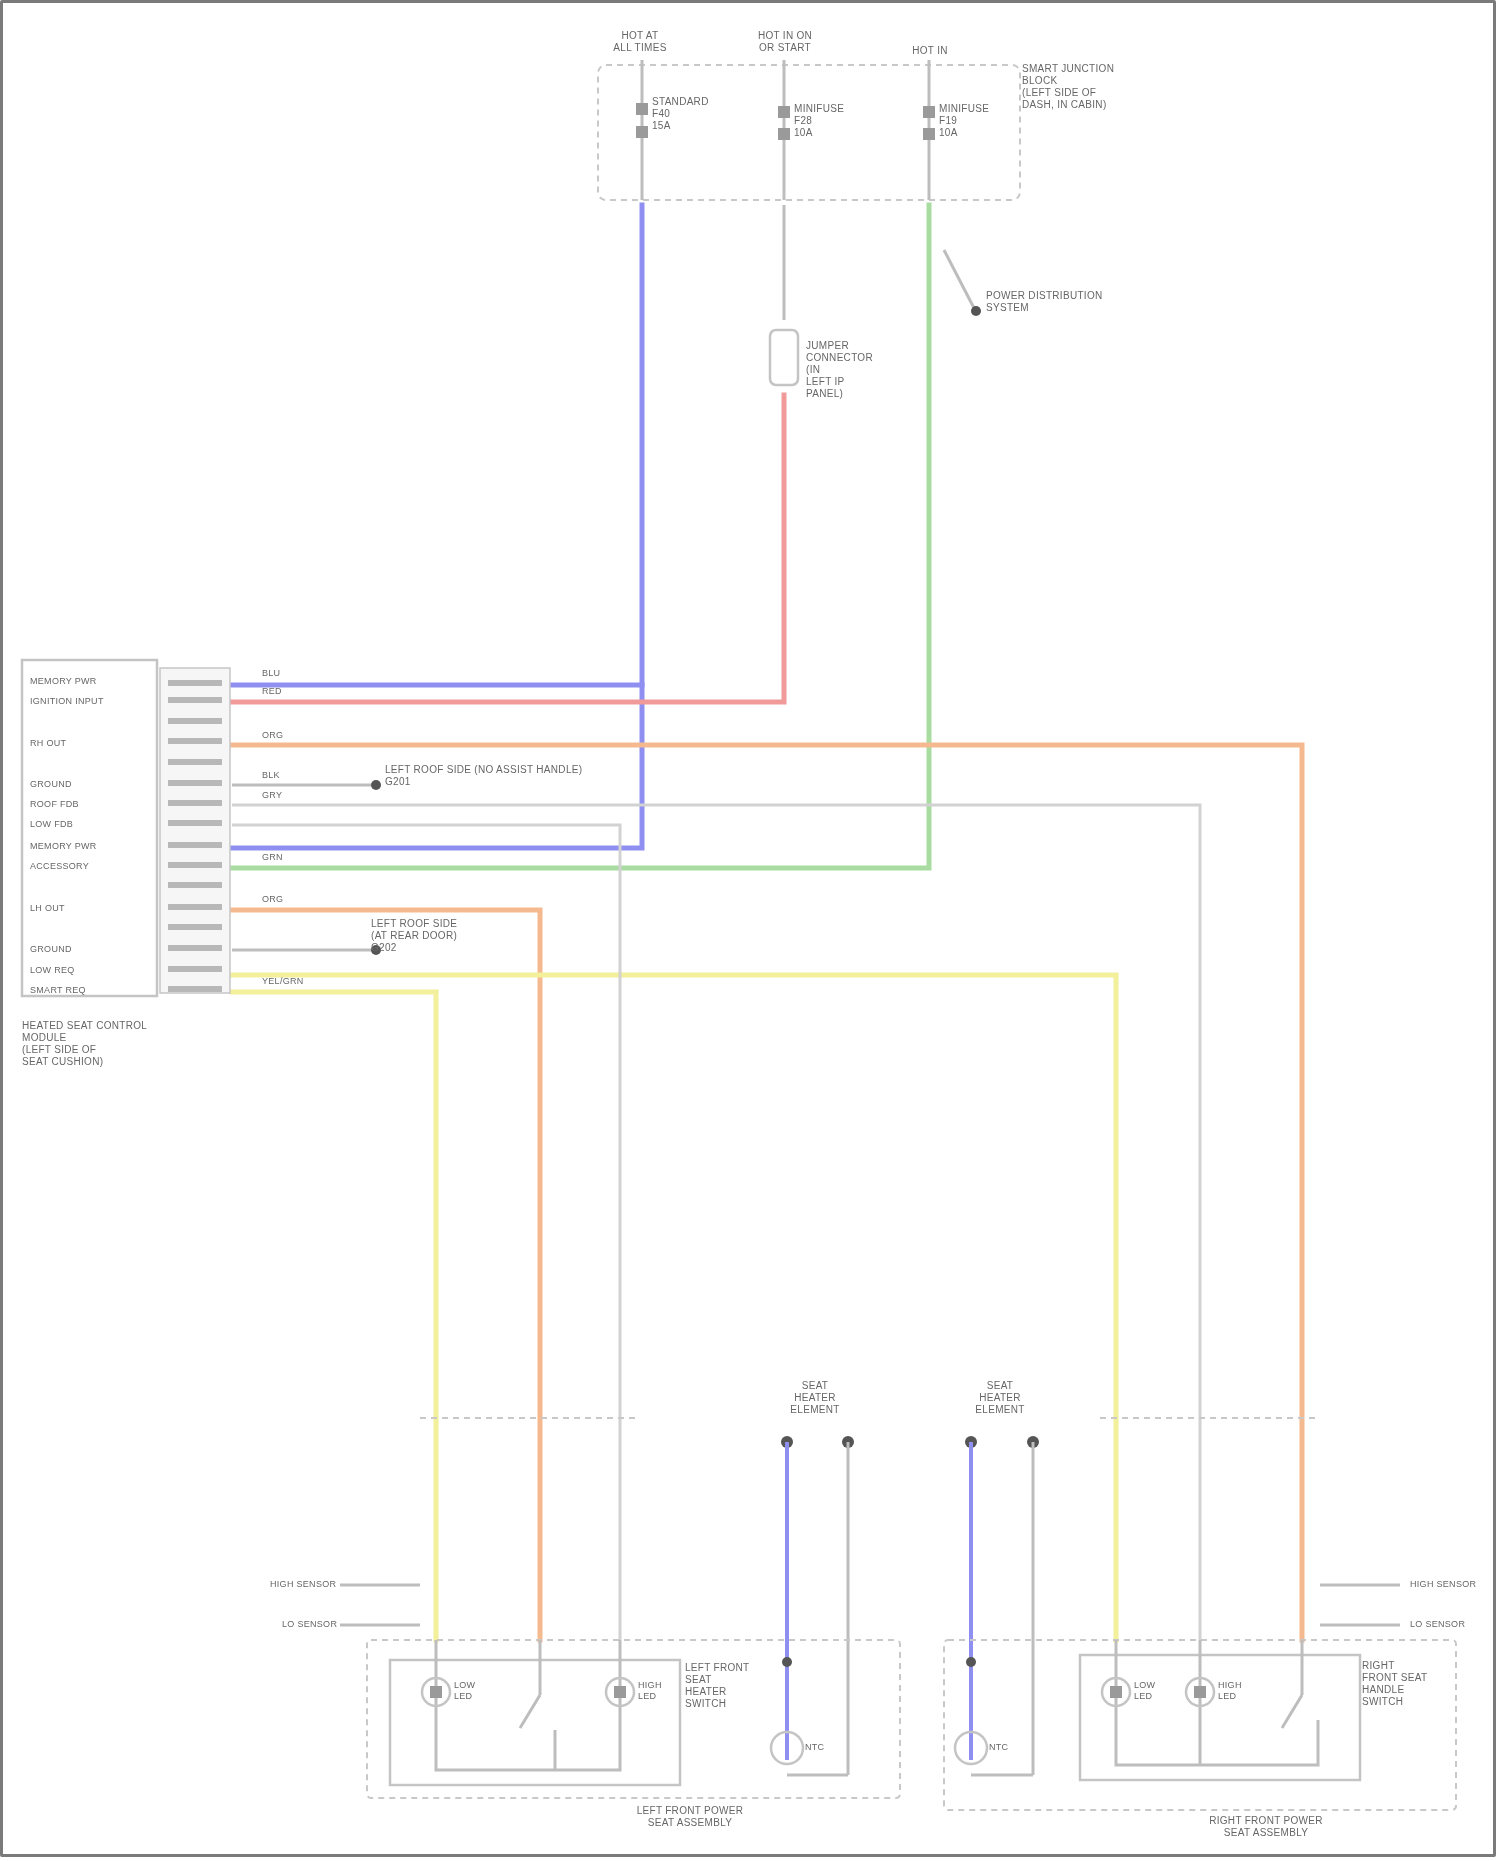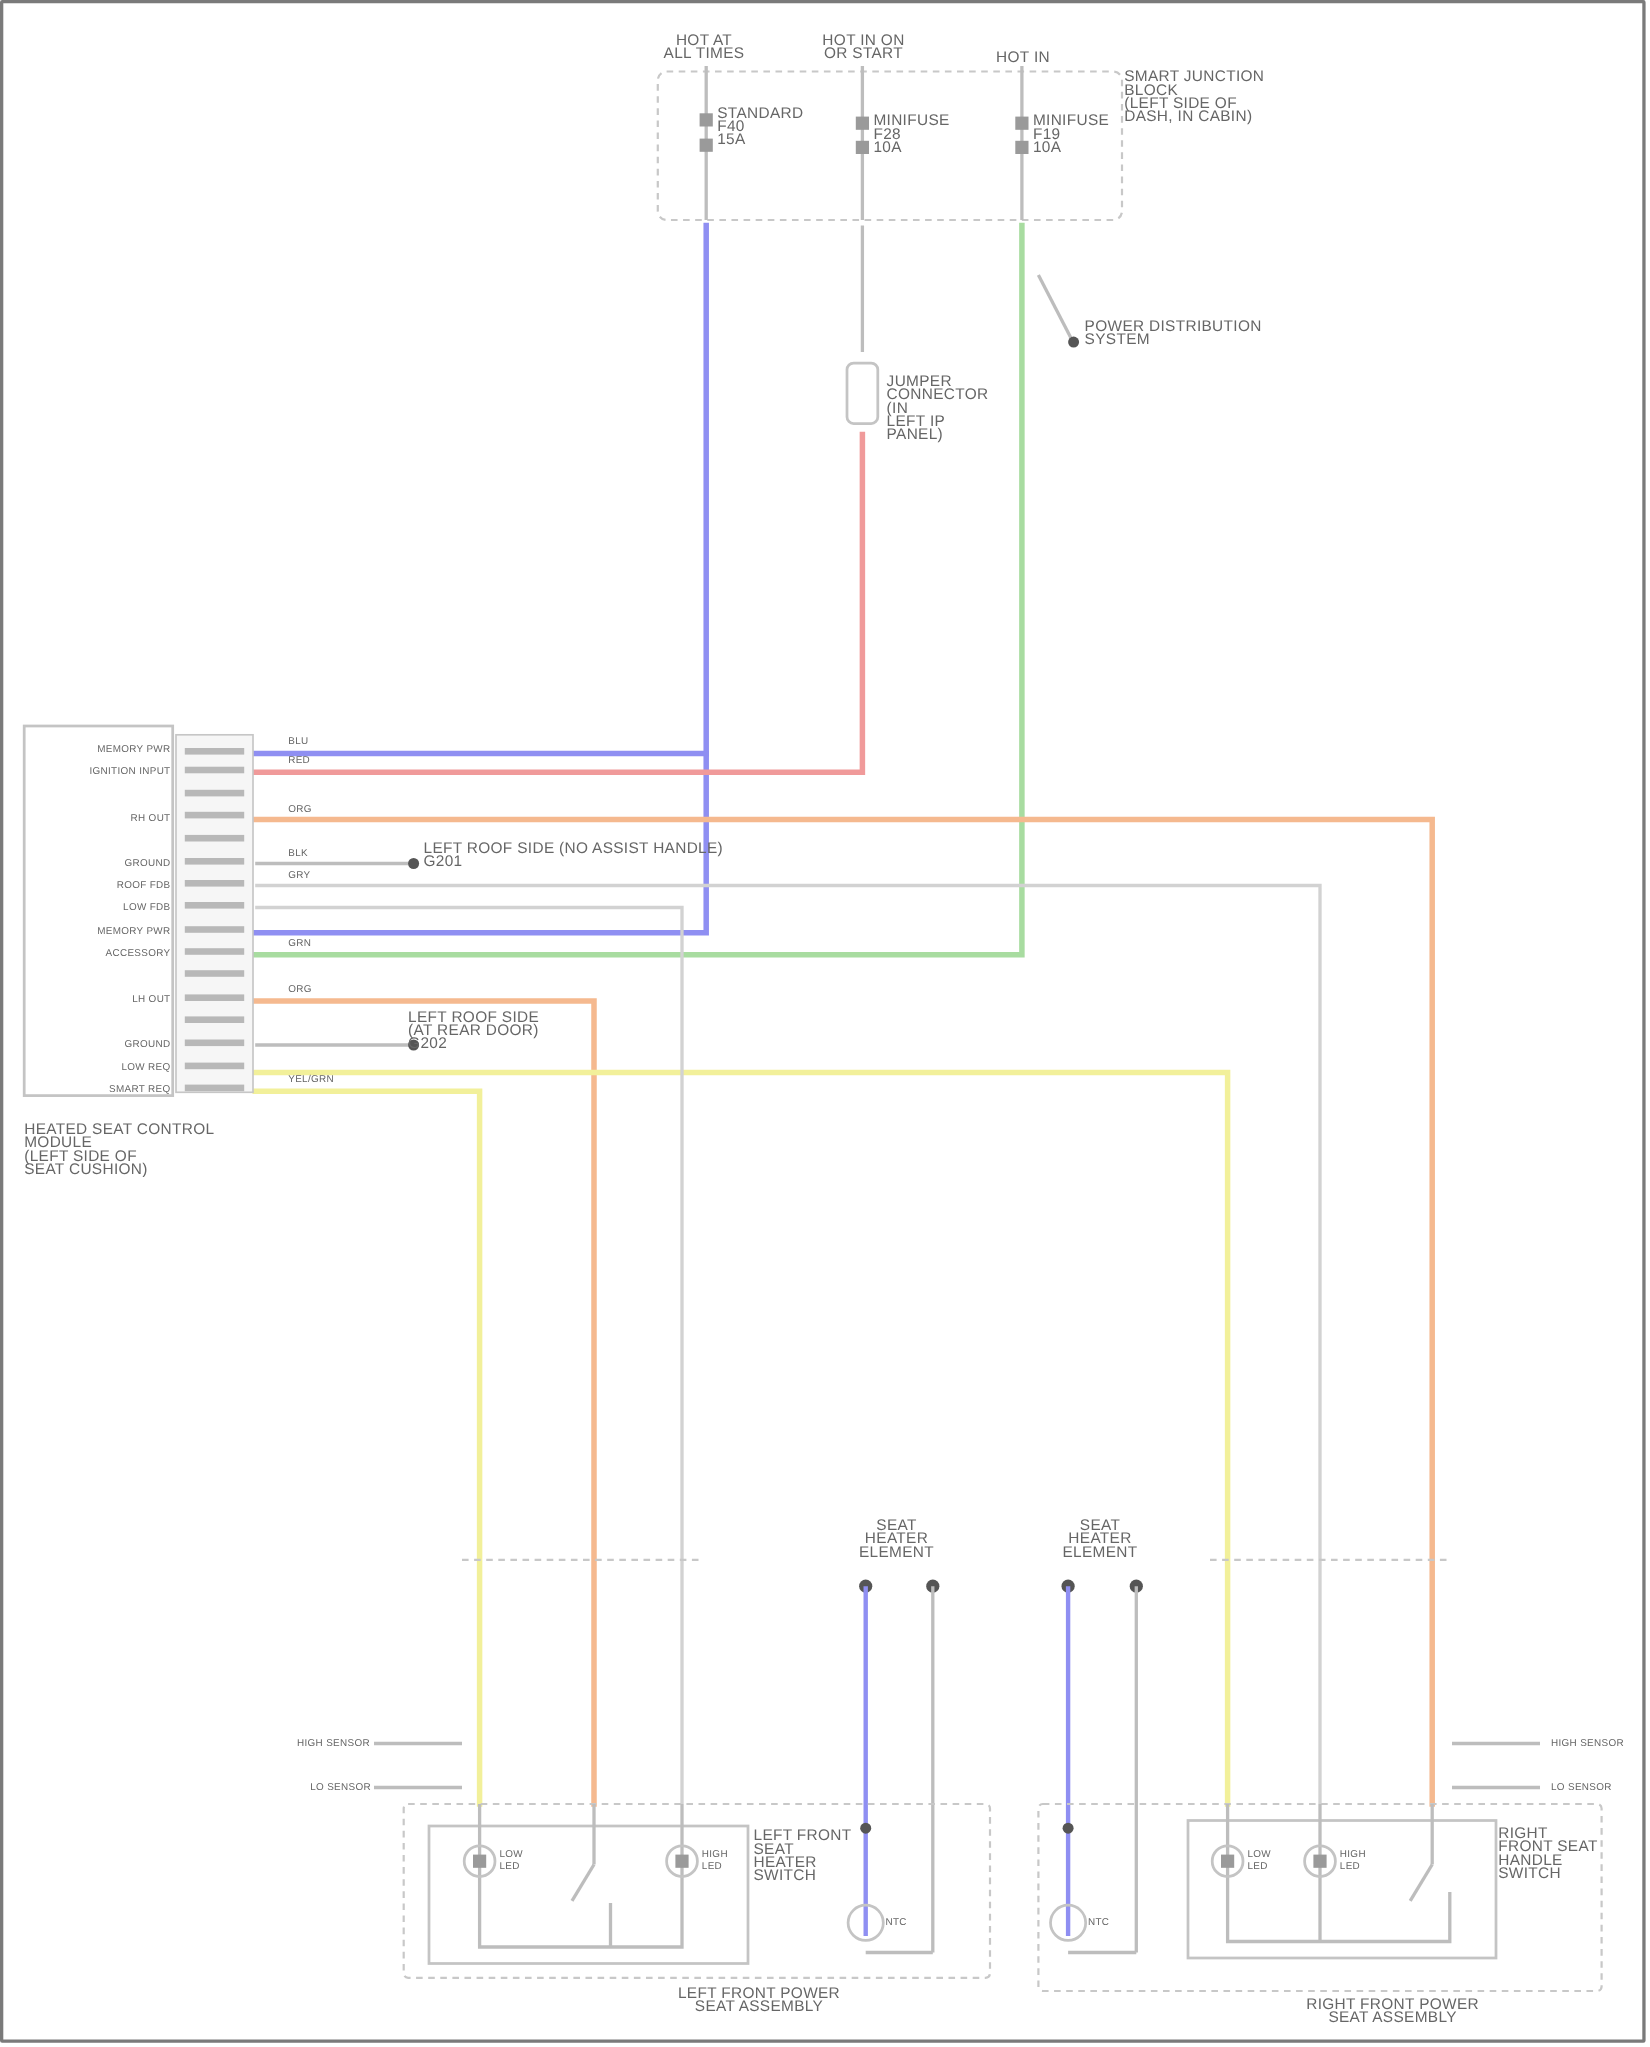--- a/index.html
+++ b/index.html
@@ -1,24 +1,24 @@
 <!DOCTYPE html>
 <html><head>
 <meta charset="utf-8">
 <style>
   html, body { margin: 0; padding: 0; background: #ffffff; }
   body { width: 1500px; height: 1861px; position: relative; overflow: hidden;
          font-family: "Liberation Sans", sans-serif; color: #555; }
   .frame { position: absolute; left: 0; top: 0; width: 1496px; height: 1857px;
            border: 3px solid #7a7a7a; border-radius: 2px; box-sizing: border-box; background: #fff; }
   svg { position: absolute; left: 0; top: 0; }
-  .lbl { position: absolute; font-size: 14px; line-height: 12px; color: #666;
+  .lbl { position: absolute; font-size: 10px; line-height: 12px; color: #666;
          white-space: pre; letter-spacing: 0.3px; filter: blur(0.6px); }
   .lbl.small { font-size: 9px; line-height: 11px; }
-  .lbl.right { text-align: right; }
+  .lbl.right { }
   .lbl.center { text-align: center; }
 </style>
 </head>
 <body>
 
 <div class="frame"></div>
 
 <svg width="1500" height="1861" viewBox="0 0 1500 1861">
   <defs>
     <style>

